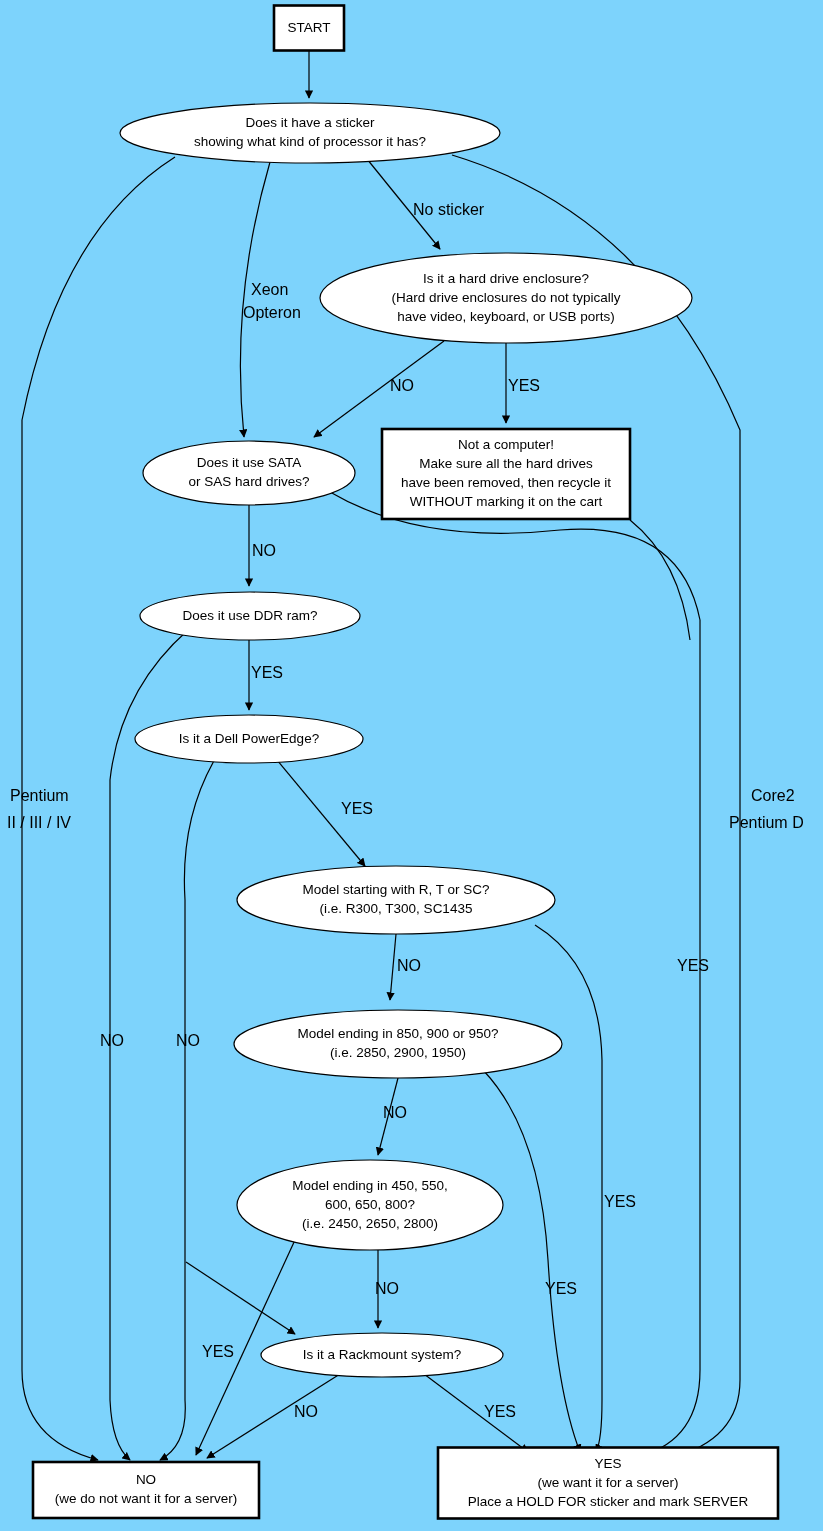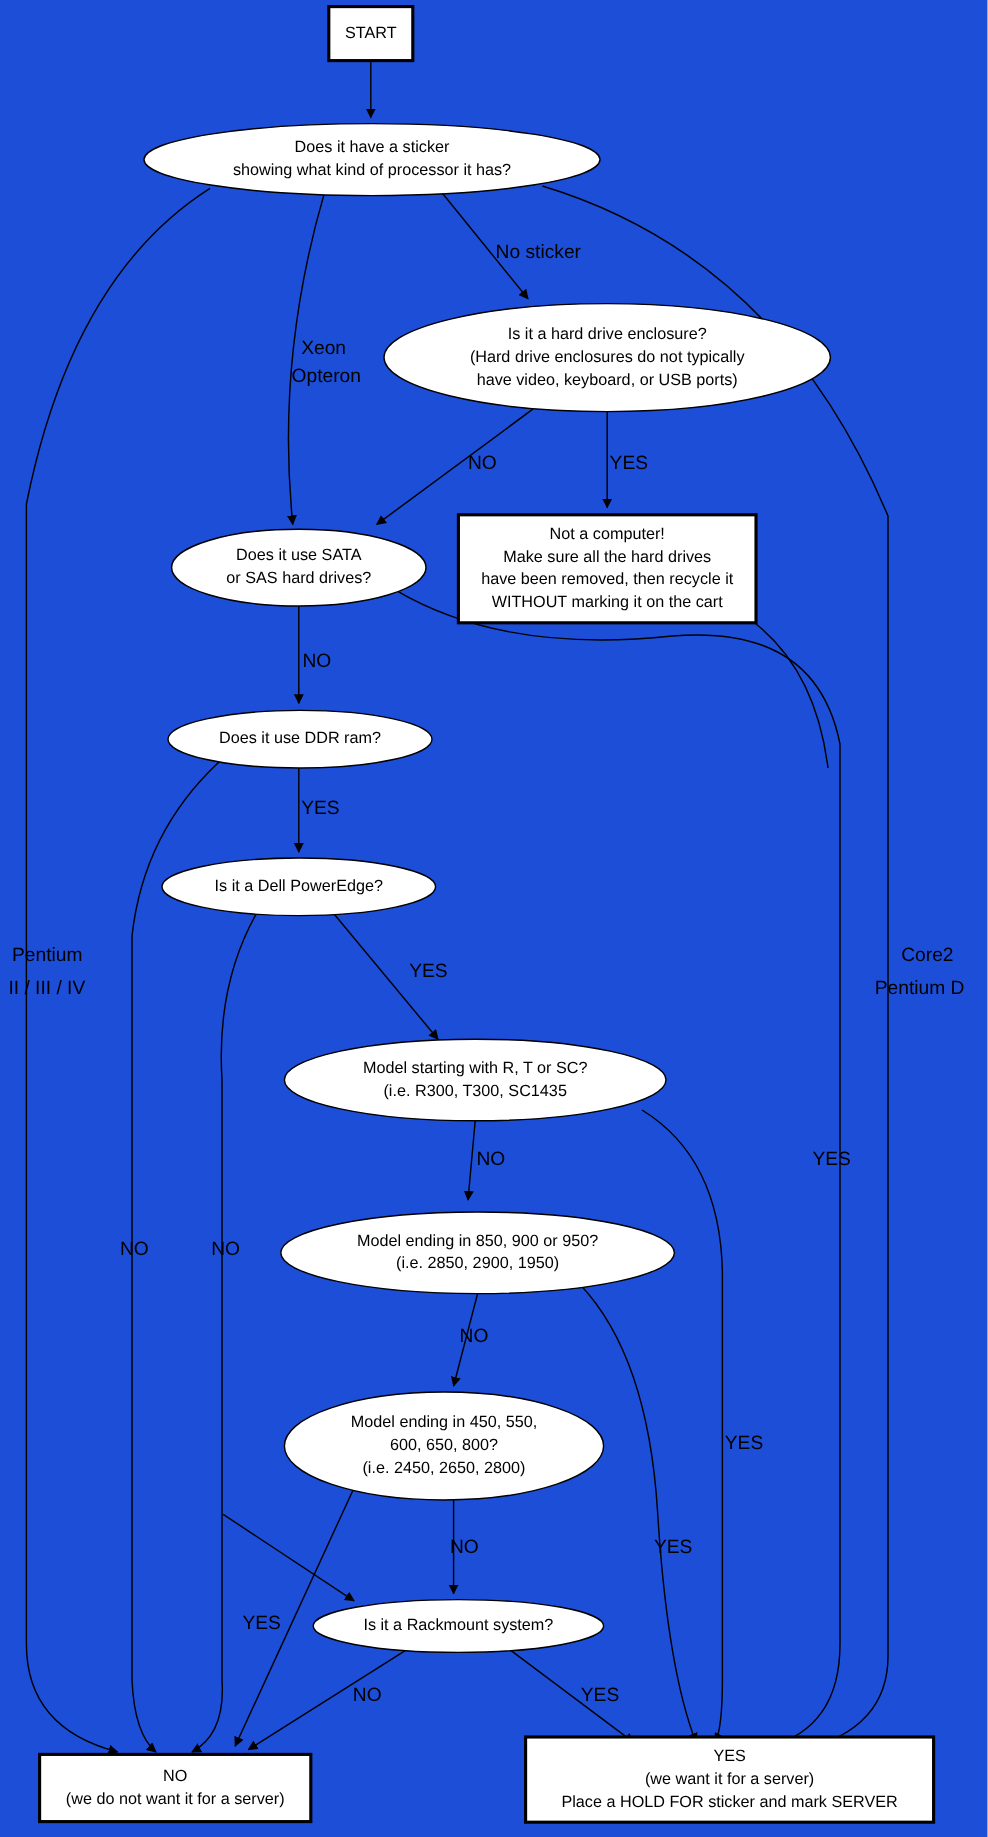--- a/index.html
+++ b/index.html
@@ -4,21 +4,21 @@
 <style>
   html, body {
     margin: 0;
     padding: 0;
     background: #ffffff;
   }
   #chart-root {
     position: relative;
     width: 823px;
     height: 1531px;
-    background: #1d4ed8;
+    background: #7dd3fc;
     font-family: "Liberation Sans", sans-serif;
   }
   svg#flow {
     display: block;
     width: 823px;
     height: 1531px;
   }
   .node-shape {
     fill: #ffffff;
     stroke: #000000;

